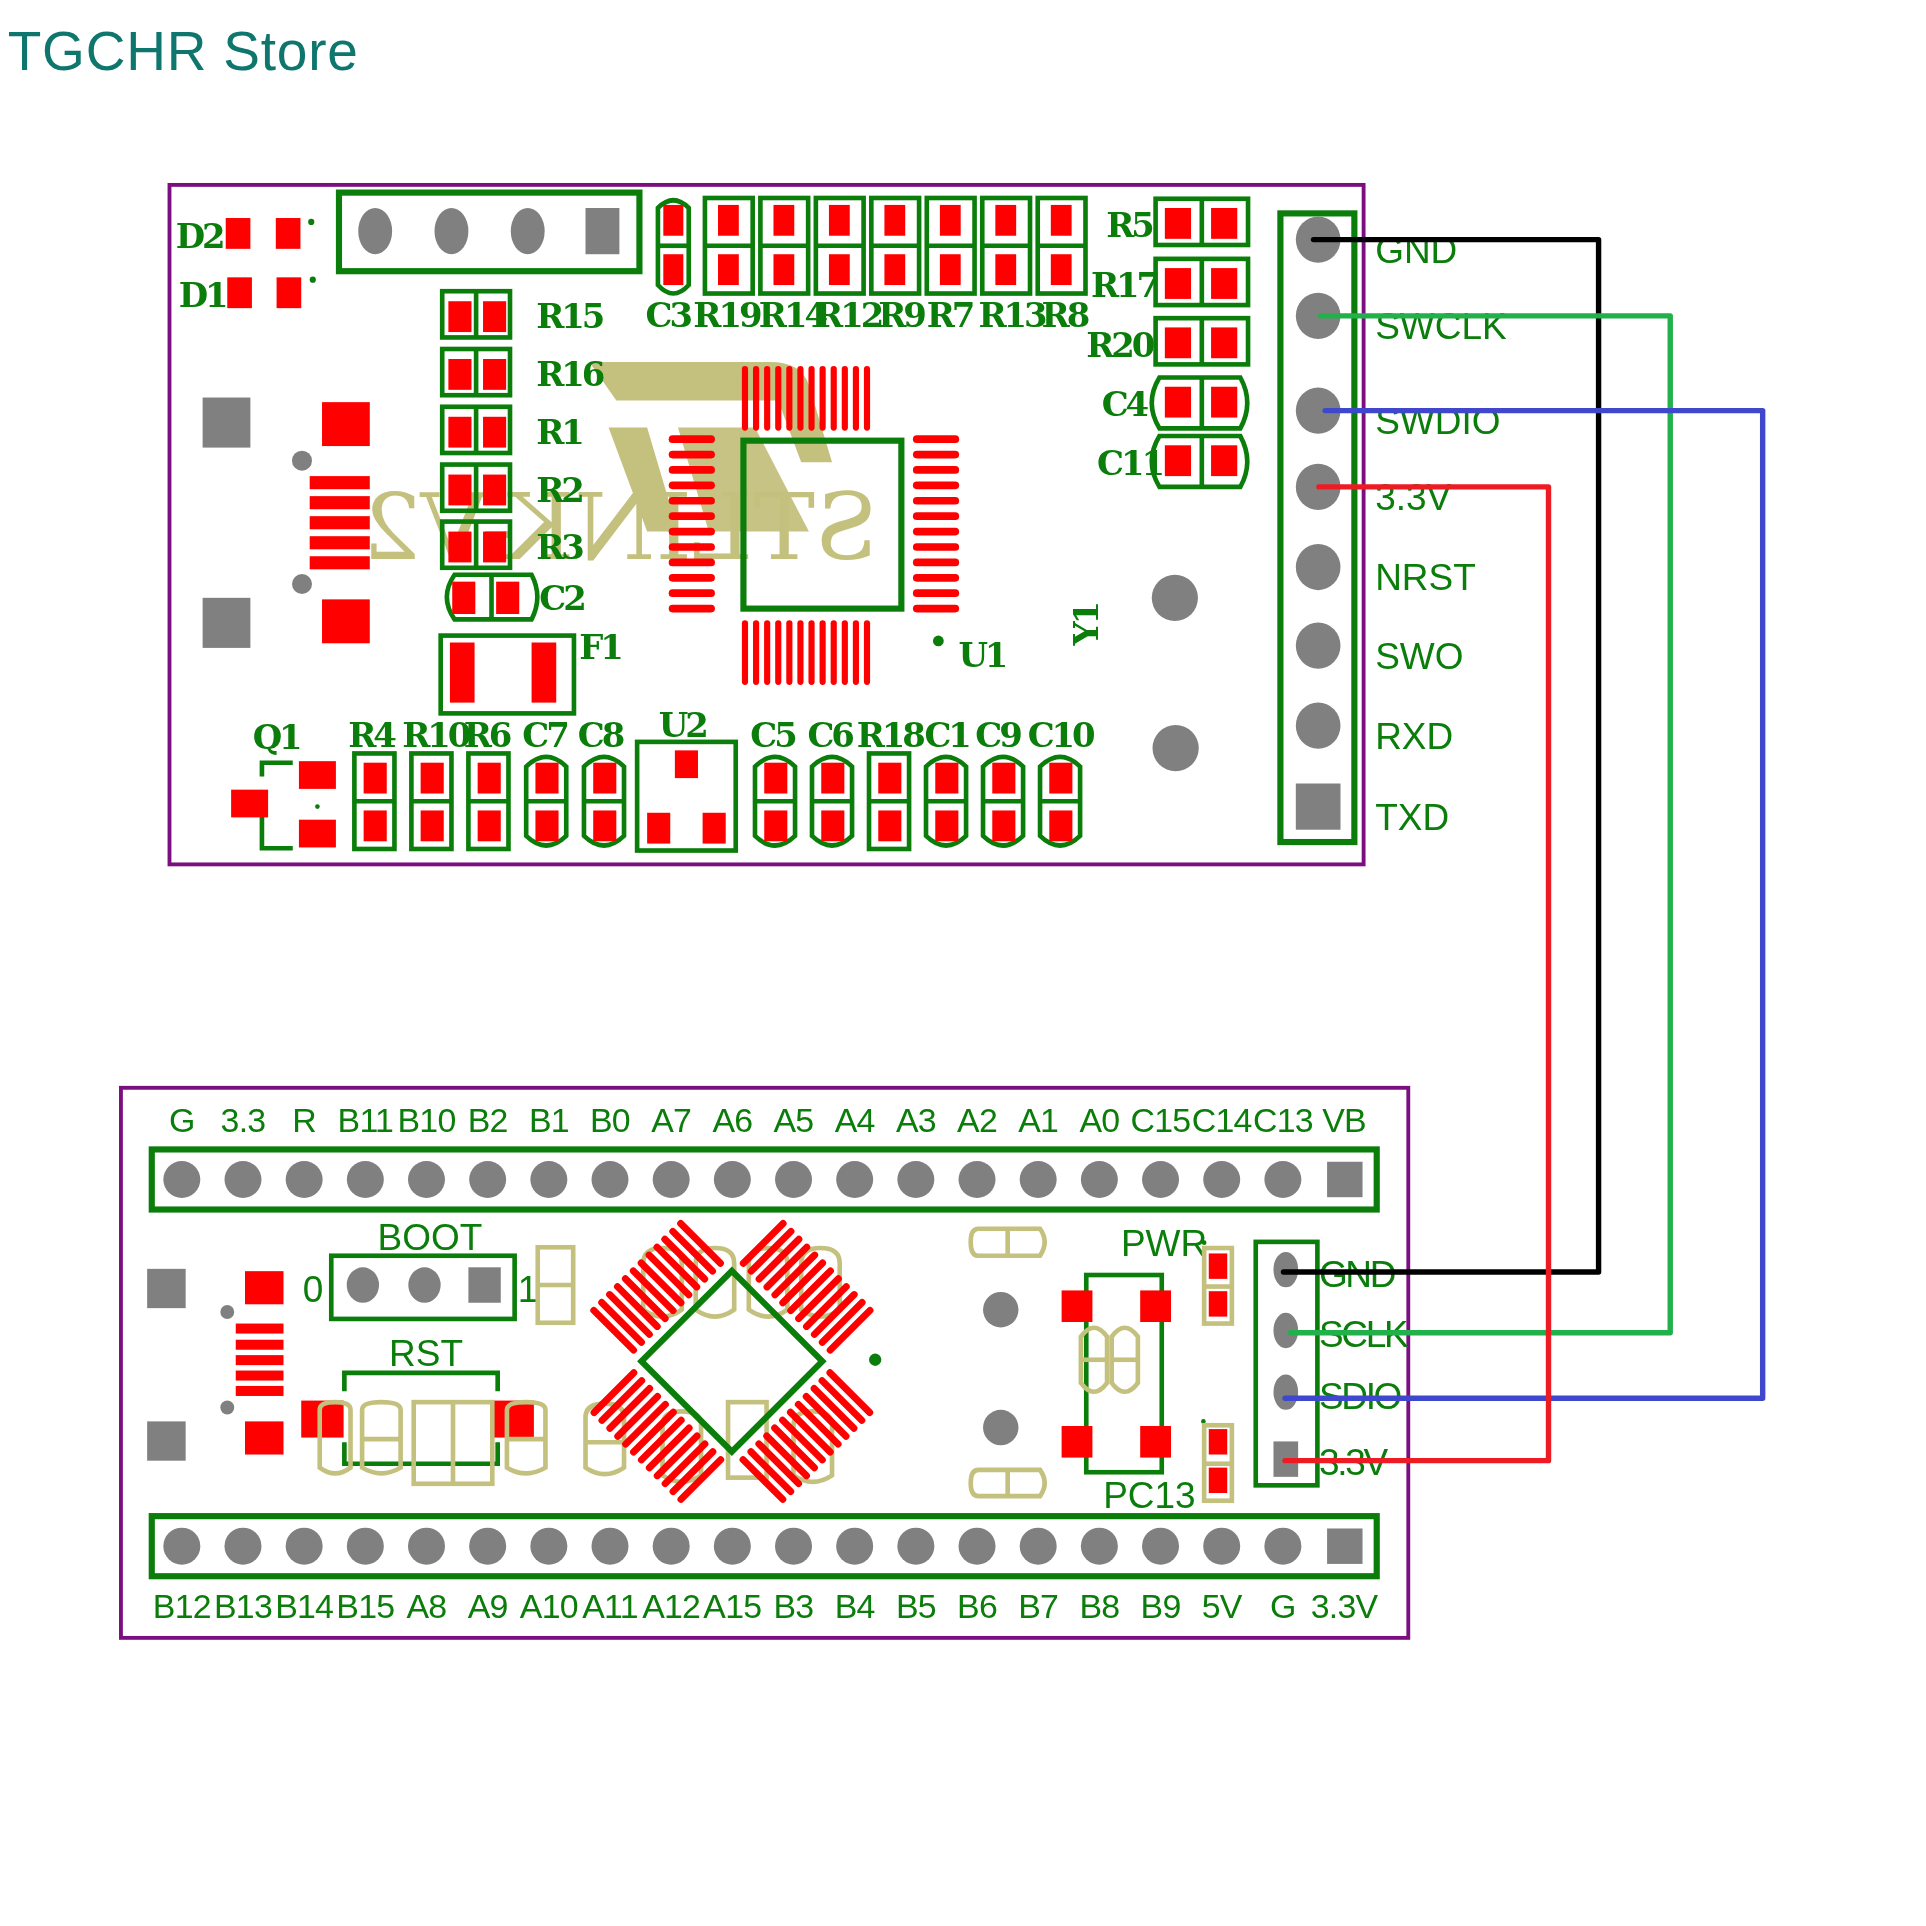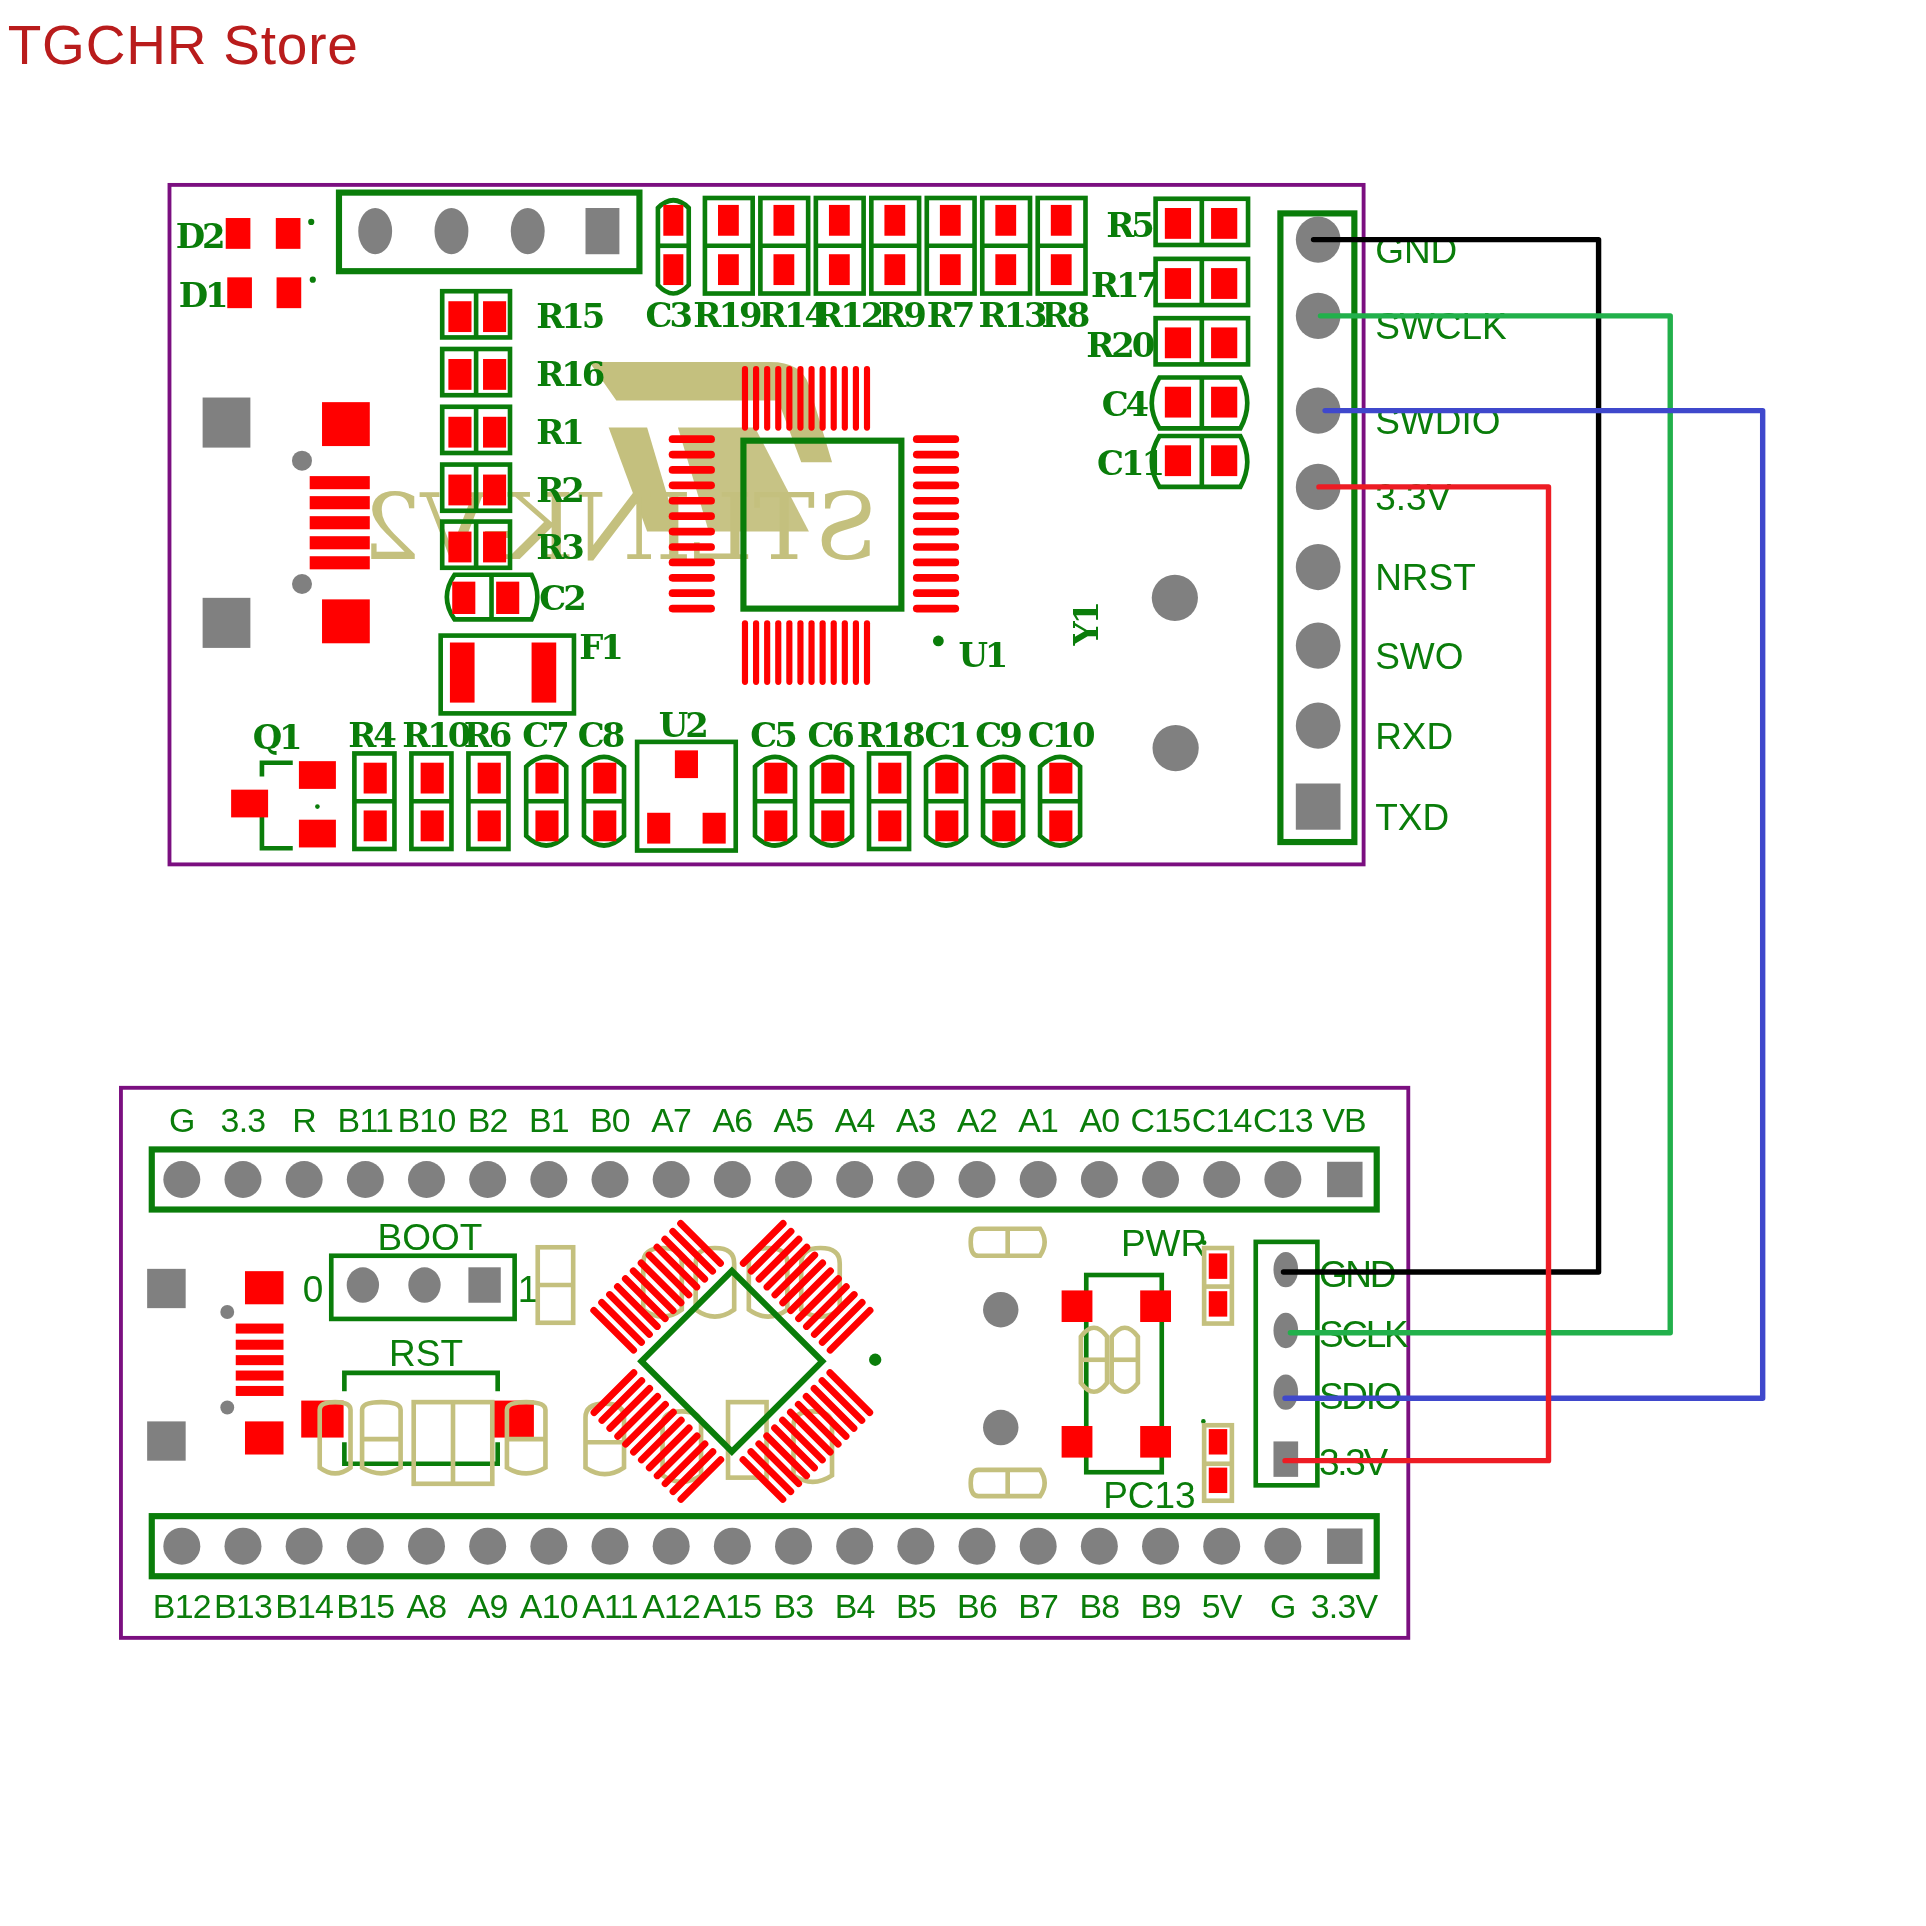--- a/index.html
+++ b/index.html
@@ -1,17 +1,17 @@
 <!DOCTYPE html>
 <html style="font-size:12.3px"><head>
 <meta charset="utf-8">
 <style>
   html, body { margin:0; padding:0; background:#ffffff; }
   body { width:1926px; height:1926px; position:relative; overflow:hidden; font-family:"Liberation Sans", sans-serif; }
-  #title { position:absolute; left:7.7px; top:13px; font-size:55px; color:#b91c1c; font-family:"Liberation Sans", sans-serif; letter-spacing:0.8px; }
+  #title { position:absolute; left:7.7px; top:19px; font-size:55px; color:#0f766e; font-family:"Liberation Sans", sans-serif; letter-spacing:0.8px; }
   svg { position:absolute; left:0; top:0; }
   .silk { fill:none; stroke:#0a7d0a; stroke-width:8; }
   .silk-thin { fill:none; stroke:#0a7d0a; stroke-width:6; }
   .ghost { fill:none; stroke:#c4c07e; stroke-width:6; }
   .pad { fill:#ff0000; }
   .hole { fill:#808080; }
   .board { fill:none; stroke:#7b0f80; stroke-width:5; }
   .lbl-serif { font-family:"DejaVu Serif", serif; font-weight:bold; fill:#0a7d0a; font-size:44px; letter-spacing:-4px; }
   .lbl-sans { font-family:"Liberation Sans", sans-serif; fill:#0a7d0a; font-size:48px; }
   .lbl-pin { font-family:"Liberation Sans", sans-serif; fill:#0a7d0a; font-size:44px; letter-spacing:-1px; }

